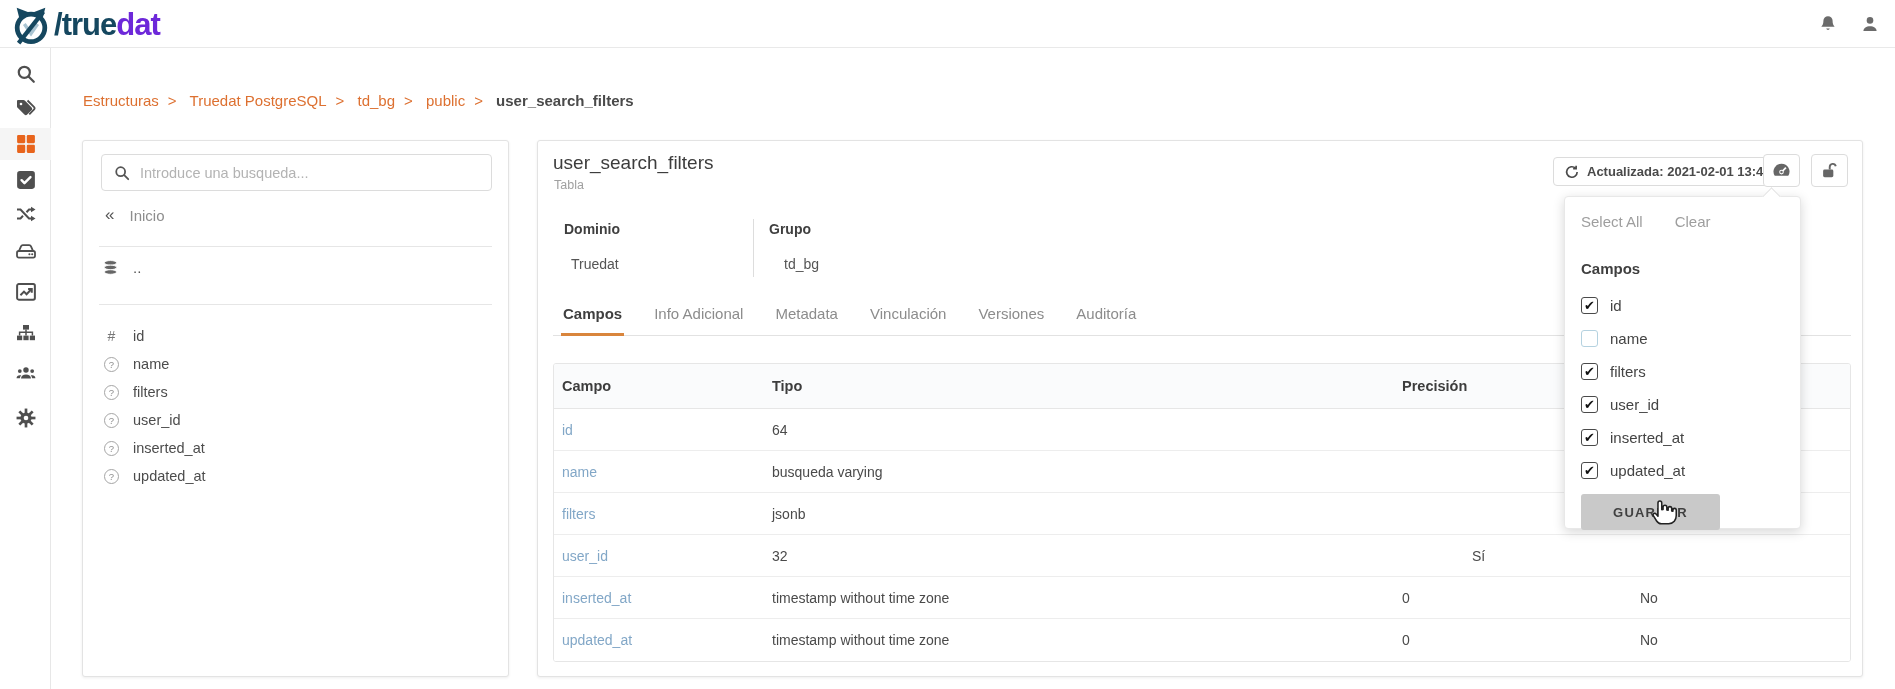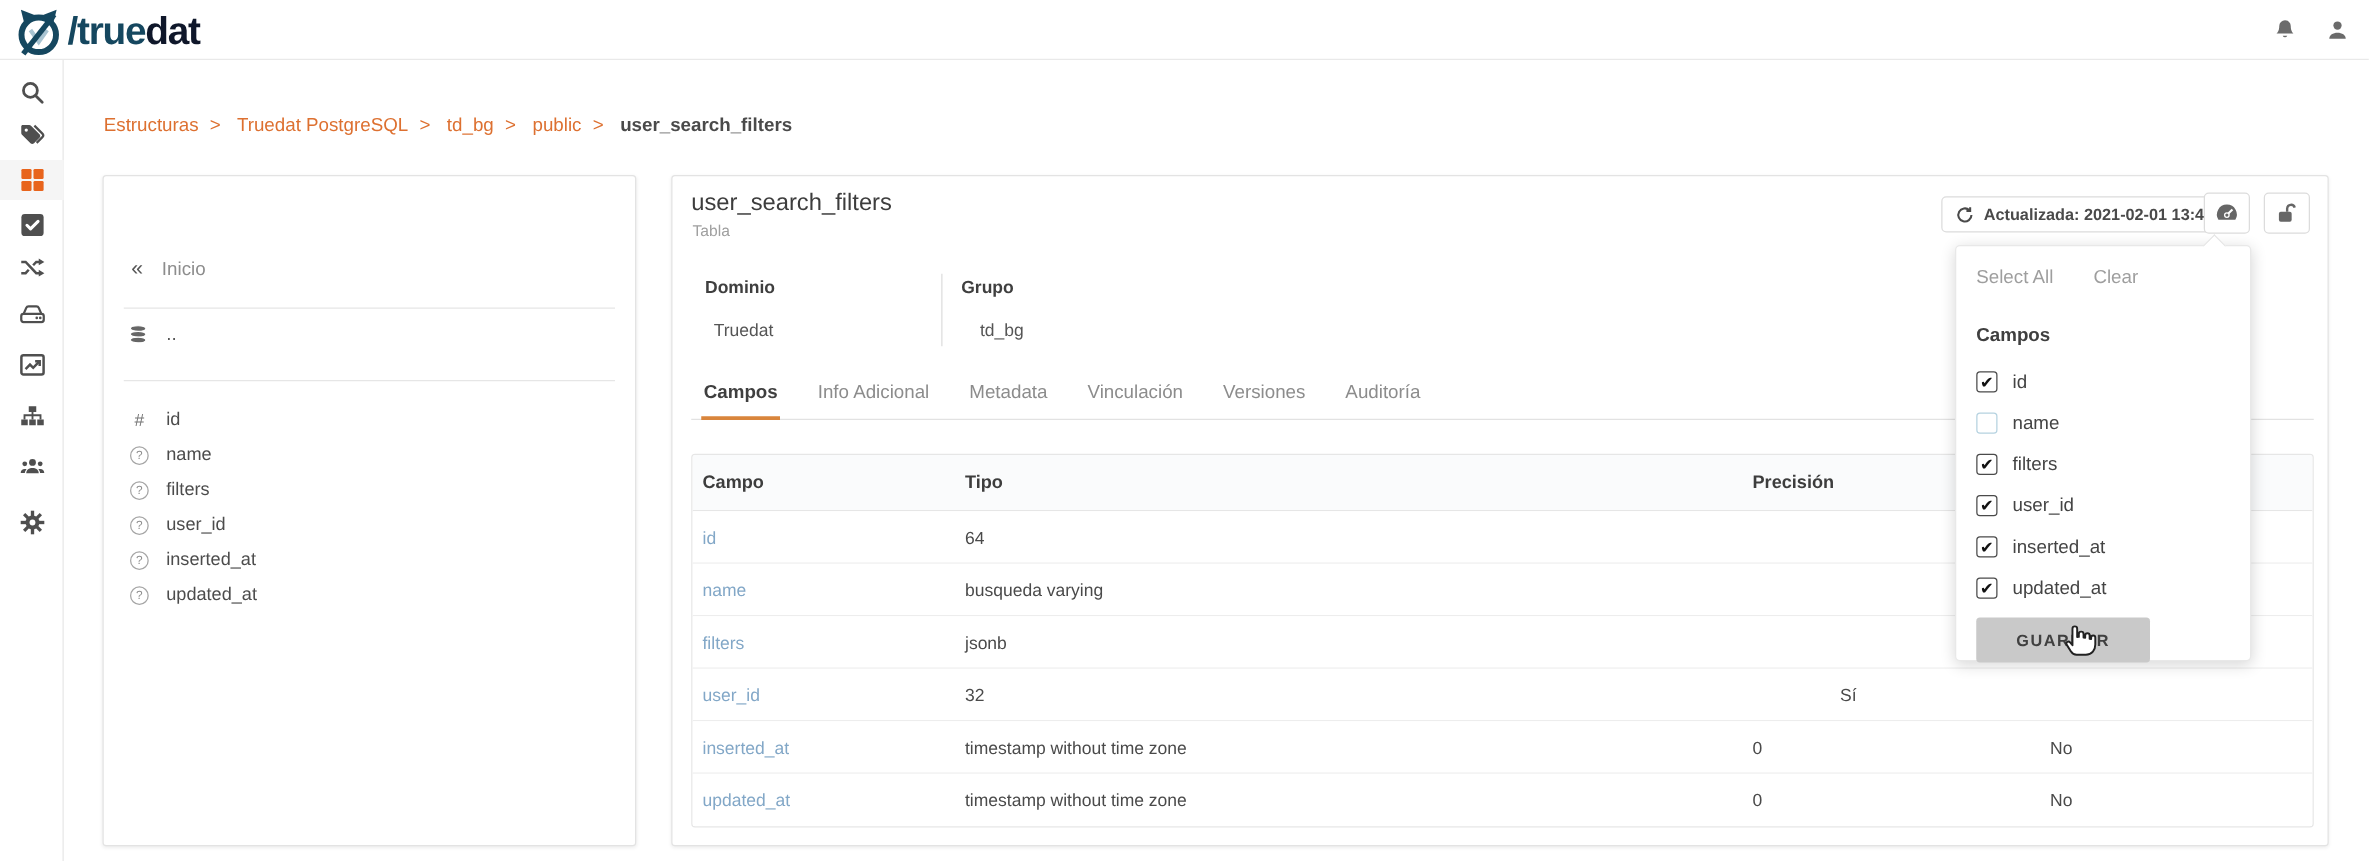--- a/index.html
+++ b/index.html
@@ -7,21 +7,21 @@
     font-family:"Liberation Sans","DejaVu Sans",sans-serif; color:#4a4a4a; }
   svg { display:block; }
 
   
   .topbar { position:absolute; left:0; top:0; width:1895px; height:48px; background:#fff;
     border-bottom:1px solid #e9e9e9; z-index:10; }
   .logo { position:absolute; left:10px; top:5px; display:flex; align-items:center; cursor:pointer; }
   .logo-text { font-size:31px; font-weight:700; letter-spacing:-1px; margin-left:2px; line-height:38px; }
   .logo-slash { color:#15475f; font-weight:700; }
   .logo-dark { color:#15475f; }
-  .logo-light { color:#0f172a; }
+  .logo-light { color:#6d28d9; }
   .topbar-icon { position:absolute; top:14px; width:20px; height:20px; color:#6b6b6b; cursor:pointer; }
 
   
   .sidebar { position:absolute; left:0; top:48px; width:51px; height:641px; background:#fff;
     border-right:1px solid #e7e7e7; z-index:9; }
   .side-icon { position:absolute; left:16px; width:20px; height:20px; color:#4f4f4f; cursor:pointer; }
   .side-active-bg { position:absolute; left:0; width:51px; height:32px; background:#f5f5f5; }
 
   
   .breadcrumb { position:absolute; left:83px; top:92px; font-size:15px; z-index:5; }
@@ -238,20 +238,29 @@
 
   <span class="crumb-link">Truedat PostgreSQL</span><span class="crumb-sep">&gt;</span>
 
   <span class="crumb-link">td_bg</span><span class="crumb-sep">&gt;</span>
 
   <span class="crumb-link">public</span><span class="crumb-sep">&gt;</span>
 </span><span class="crumb-current">user_search_filters</span>
 </div>
 
 <div class="card left-card">
+  <div class="search-box">
+    <span class="s-icon">
+      <svg viewBox="0 0 18 18">
+          <circle cx="7.5" cy="7.5" r="5" fill="none" stroke="currentColor" stroke-width="2"></circle>
+          <line x1="11.5" y1="11.5" x2="16" y2="16" stroke="currentColor" stroke-width="2" stroke-linecap="round"></line>
+        </svg>
+    </span>
+    <input type="text" placeholder="Introduce una busqueda..." style="">
+  </div>
   <div class="back-row">
     <span class="back-chevrons">«</span>
     <span class="back-label">Inicio</span>
   </div>
   <div class="lp-divider" style="top:105px"></div>
   <div class="parent-row">
     <span class="db-icon">
       <svg viewBox="0 0 16 16" fill="currentColor" stroke="#fff" stroke-width="0.9">
           <ellipse cx="8" cy="3" rx="6.6" ry="2.4"></ellipse>
           <ellipse cx="8" cy="7.9" rx="6.6" ry="2.4"></ellipse>

